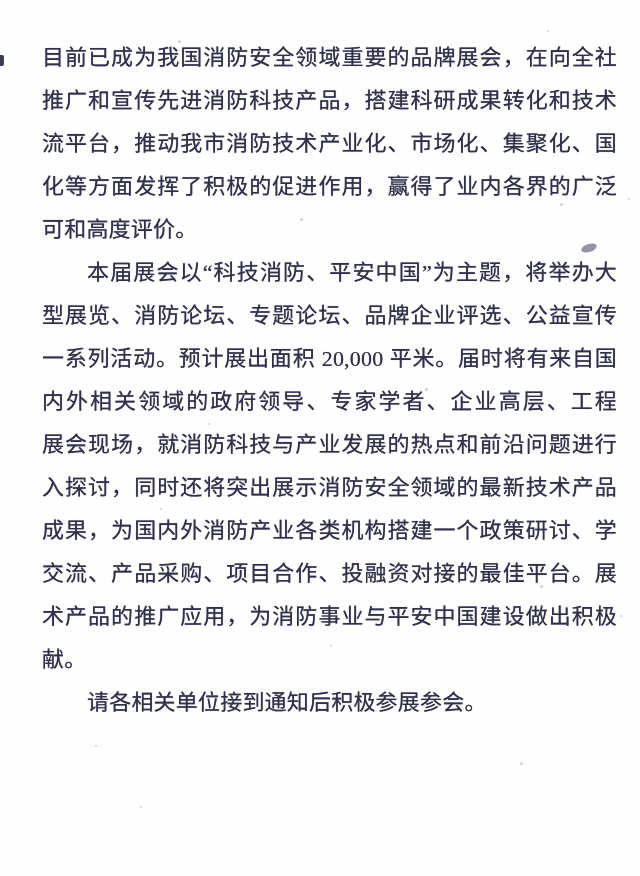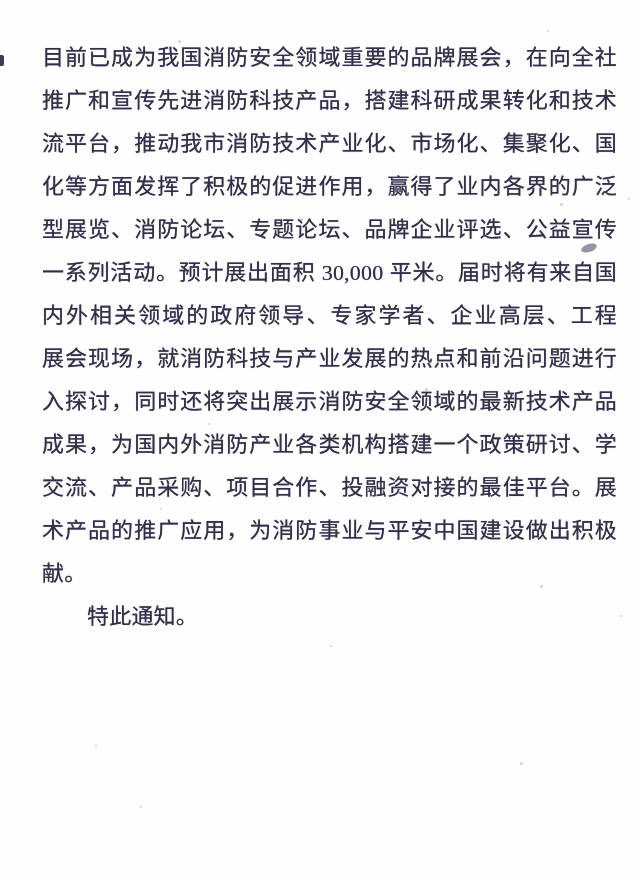--- a/index.html
+++ b/index.html
@@ -48,34 +48,36 @@
 </head>
 <body>
 
 <div class="page" style="background: rgb(254, 254, 254);">
   <div class="text-block" id="doc-text" style="color: rgb(48, 48, 74);">
       <div class="para">
         <div class="line fill">目前已成为我国消防安全领域重要的品牌展会，在向全社会</div>
         <div class="line fill">推广和宣传先进消防科技产品，搭建科研成果转化和技术交</div>
         <div class="line fill">流平台，推动我市消防技术产业化、市场化、集聚化、国际</div>
         <div class="line fill">化等方面发挥了积极的促进作用，赢得了业内各界的广泛认</div>
+        <div class="line">可和高度评价。</div>
       </div>
       <div class="para">
+        <div class="line fill indent">本届展会以“科技消防、平安中国”为主题，将举办大</div>
         <div class="line fill">型展览、消防论坛、专题论坛、品牌企业评选、公益宣传等</div>
-        <div class="line fill">一系列活动。预计展出面积 30,000 平米。届时将有来自国</div>
+        <div class="line fill">一系列活动。预计展出面积 20,000 平米。届时将有来自国</div>
         <div class="line fill">内外相关领域的政府领导、专家学者、企业高层、工程商、</div>
         <div class="line fill">展会现场，就消防科技与产业发展的热点和前沿问题进行深</div>
         <div class="line fill">入探讨，同时还将突出展示消防安全领域的最新技术产品和</div>
         <div class="line fill">成果，为国内外消防产业各类机构搭建一个政策研讨、学术</div>
         <div class="line fill">交流、产品采购、项目合作、投融资对接的最佳平台。展会</div>
         <div class="line fill">术产品的推广应用，为消防事业与平安中国建设做出积极贡</div>
         <div class="line">献。</div>
       </div>
       <div class="para">
-        <div class="line indent">特此通知。</div>
+        <div class="line indent">请各相关单位接到通知后积极参展参会。</div>
       </div>
     </div>
   <div id="artifacts">
       <span class="artifact edge-mark" style="left: 0px; top: 55px; width: 4px; height: 11px; background: rgb(60, 60, 82);"></span>
       <span class="artifact stray-mark" style="left: 581px; top: 244px; width: 16px; height: 8px; background: rgba(90, 90, 115, 0.65);"></span>
       <span class="artifact speck" style="left: 178px; top: 40px; width: 3px; height: 3px; background: rgba(110, 110, 135, 0.32);"></span>
       <span class="artifact speck" style="left: 547px; top: 30px; width: 2px; height: 2px; background: rgba(110, 110, 135, 0.32);"></span>
       <span class="artifact speck" style="left: 560px; top: 203px; width: 3px; height: 3px; background: rgba(110, 110, 135, 0.32);"></span>
       <span class="artifact speck" style="left: 628px; top: 198px; width: 2px; height: 2px; background: rgba(110, 110, 135, 0.32);"></span>
       <span class="artifact speck" style="left: 300px; top: 218px; width: 3px; height: 3px; background: rgba(110, 110, 135, 0.32);"></span>

